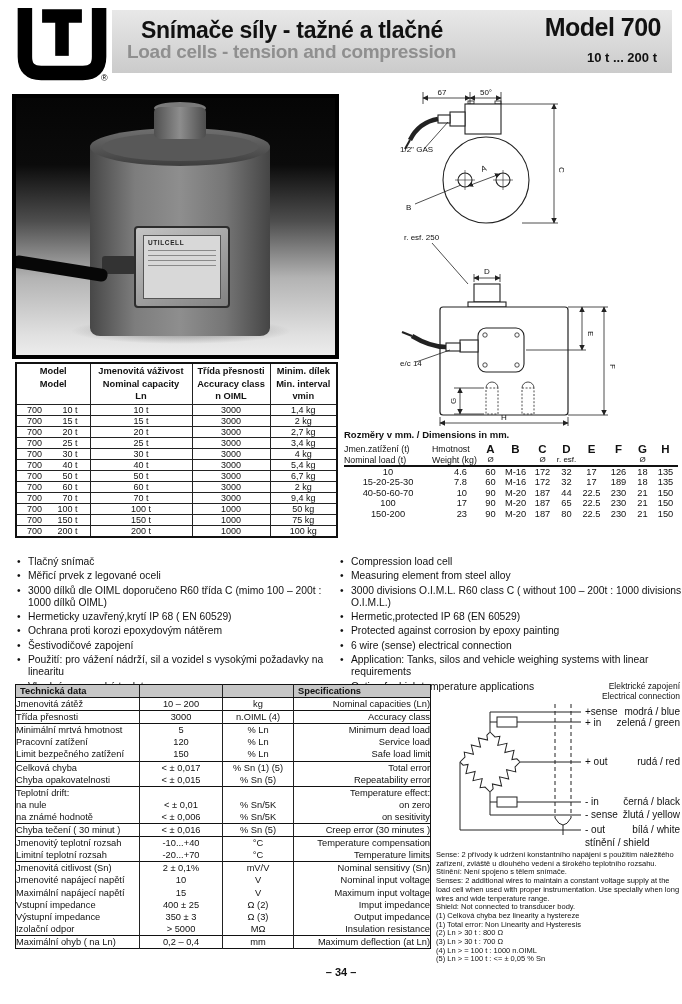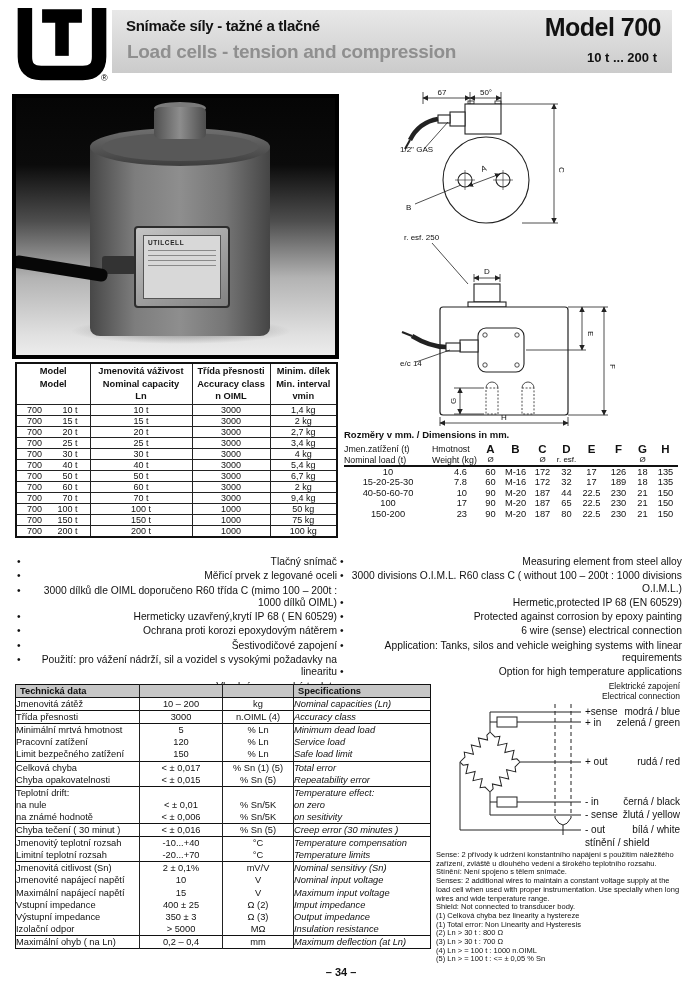--- a/index.html
+++ b/index.html
@@ -4,21 +4,21 @@
 <style>
   html,body{margin:0;padding:0;}
   body{width:682px;height:1004px;background:#fff;position:relative;
        font-family:"Liberation Sans",sans-serif;color:#111;overflow:hidden;}
   .abs{position:absolute;}
 
   
   .logo{left:16px;top:7px;}
   .hbar{left:112px;top:10px;width:560px;height:63px;
         background:linear-gradient(180deg,#e8e8e8,#cbcbcb);}
-  .title-cz{position:absolute;left:14px;top:7px;font-size:15px;font-weight:bold;letter-spacing:-.3px;}
+  .title-cz{position:absolute;left:29px;top:7px;font-size:23px;font-weight:bold;letter-spacing:-.3px;}
   .title-en{position:absolute;left:15px;top:31px;font-size:19px;font-weight:bold;color:#8f8f8f;letter-spacing:-.3px;}
   .model{position:absolute;right:11px;top:3px;font-size:25px;font-weight:bold;letter-spacing:-.5px;}
   .range{position:absolute;right:15px;top:40px;font-size:13px;font-weight:bold;}
 
   
   .photo{left:12px;top:94px;width:319px;height:257px;border:4px solid #000;
          background:linear-gradient(180deg,#050505 0%,#0b0b0b 26%,#4e4e4e 48%,#b3b3b3 70%,#e0e0e0 92%,#ececec 100%);
          overflow:hidden;}
   .ph-shadow{position:absolute;left:55px;top:220px;width:220px;height:26px;border-radius:50%;
              background:radial-gradient(closest-side,rgba(40,40,40,.45),rgba(0,0,0,0));}
@@ -58,35 +58,35 @@
   .dimtable tbody td:nth-child(2){text-align:right;padding-right:13px;}
 
   
   .mtable{left:15px;top:362px;width:321px;border-collapse:collapse;table-layout:fixed;border:2px solid #111;}
   .mtable th{border:1px solid #222;font-size:9.3px;line-height:12.5px;padding:1px 0;vertical-align:top;margin-left:12px;}
   .mtable td{border:1px solid #222;font-size:9px;height:10px;line-height:10px;text-align:center;padding:0;}
   .mt-unit{font-weight:bold;min-height:12px;}
   .c-model{display:flex;justify-content:space-between;padding:0 12px 0 10px;}
 
   
-  .feats{font-size:10.3px;line-height:12.3px;text-align:right;}
+  .feats{font-size:10.3px;line-height:12.3px;}
   .feats-cz{left:15px;top:556px;width:322px;}
   .feats-en{left:338px;top:556px;width:344px;}
   .feat{position:relative;margin:0 0 2px 0;padding-left:13px;}
   .feat::before{content:"•";position:absolute;left:2px;}
 
   
   .stable{left:15px;top:684px;width:416px;border-collapse:collapse;table-layout:fixed;border:1.5px solid #111;}
   .stable td,.stable th{padding:0;font-size:9.3px;line-height:12.1px;height:12.1px;}
   .stable td+td,.stable th+th{border-left:1px solid #222;}
   .stable thead th{background:#c6c6c6;font-weight:bold;text-align:left;padding-left:4px;border-bottom:1px solid #111;}
   .stable tbody{border-bottom:1px solid #111;}
   .s-cz{text-align:left;padding-left:4px;}
   .s-val,.s-unit{text-align:center;}
-  .s-en{text-align:left;padding-left:5px;font-style:italic;}
+  .s-en{text-align:right;padding-left:5px;}
 
   
   .wtitle{left:538px;top:682px;width:142px;font-size:8.5px;text-align:right;line-height:9.5px;}
   .wiring{left:433px;top:700px;}
   .wiring text{font-size:10px;fill:#111;}
   .notes{left:436px;top:851px;width:246px;font-size:7.5px;line-height:8.7px;}
   .notes p{margin:0;}
 
   .footer{left:0;top:966px;width:682px;text-align:center;font-size:11px;font-weight:bold;}
 </style>
@@ -525,20 +525,21 @@
 
   <p class="feat">Ochrana proti korozi epoxydovým nátěrem</p>
 
   <p class="feat">Šestivodičové zapojení</p>
 
   <p class="feat">Použití: pro vážení nádrží, sil a vozidel s vysokými požadavky na linearitu</p>
 
   <p class="feat">Vhodný pro vysoké teploty</p>
 </div>
 <div class="abs feats feats-en">
+  <p class="feat">Compression load cell</p>
 
   <p class="feat">Measuring element from steel alloy</p>
 
   <p class="feat">3000 divisions O.I.M.L. R60 class C ( without 100 – 200t : 1000 divisions O.I.M.L.)</p>
 
   <p class="feat">Hermetic,protected IP 68 (EN 60529)</p>
 
   <p class="feat">Protected against corrosion by epoxy painting</p>
 
   <p class="feat">6 wire (sense) electrical connection</p>

